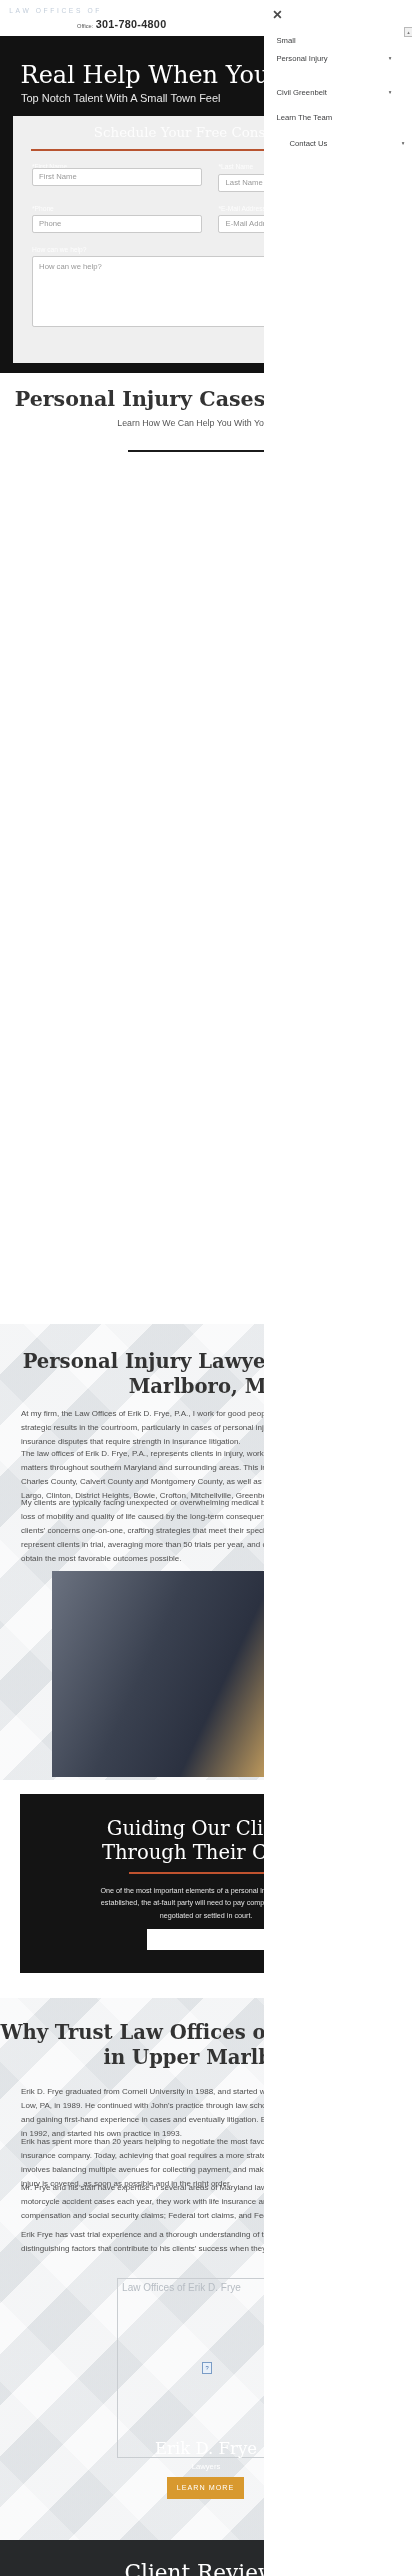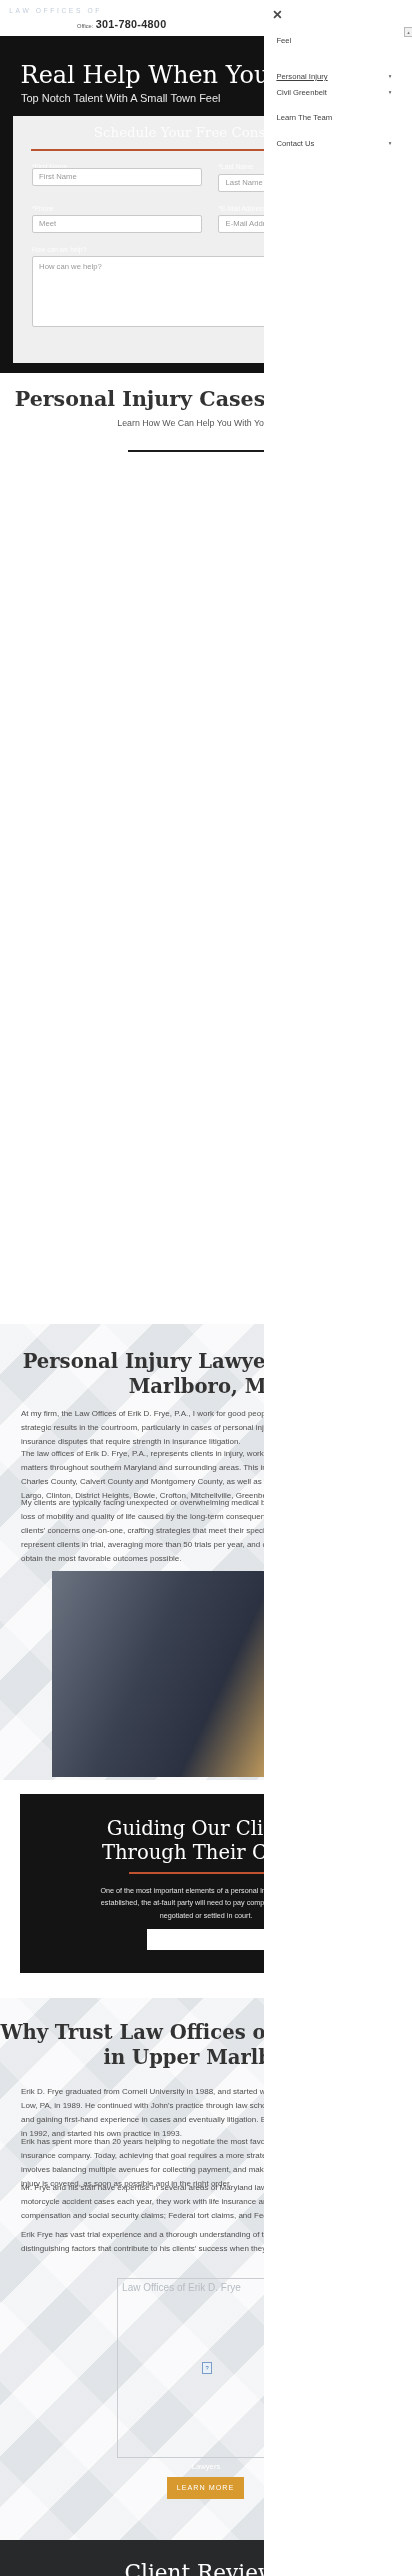--- a/index.html
+++ b/index.html
@@ -83,21 +83,21 @@
     <div class="abs card">
       <div class="abs card-title serif center">Schedule Your Free Consultation</div>
       <div class="abs divider card-div"></div>
 
       <div class="abs flabel" style="left:18.5px;top:47px;">*First Name</div>
       <div class="abs finput" style="left:18.5px;top:52px;width:170px;height:17.5px;">First Name</div>
       <div class="abs flabel" style="left:205px;top:47px;">*Last Name</div>
       <div class="abs finput" style="left:205px;top:58px;width:170px;height:17.5px;">Last Name</div>
 
       <div class="abs flabel" style="left:18.5px;top:89px;">*Phone</div>
-      <div class="abs finput" style="left:18.5px;top:99px;width:170px;height:17.5px;">Meet</div>
+      <div class="abs finput" style="left:18.5px;top:99px;width:170px;height:17.5px;">Phone</div>
       <div class="abs flabel" style="left:205px;top:89px;">*E-Mail Address</div>
       <div class="abs finput" style="left:205px;top:99px;width:170px;height:17.5px;">E-Mail Address</div>
 
       <div class="abs flabel" style="left:18.5px;top:130px;">How can we help?</div>
       <div class="abs finput ta" style="left:18.5px;top:140px;width:357px;height:71px;">How can we help?</div>
     </div>
   </div>
 
   <div class="abs sec-title serif center" style="left:0;top:387px;width:412px;">Personal Injury Cases We Handle</div>
   <div class="abs sub center" style="left:0;top:418px;width:412px;">Learn How We Can Help You With Your Case</div>
@@ -145,47 +145,48 @@
     <div class="abs para pre" style="left:21px;top:183px;width:381px;">Mr. Frye and his staff have expertise in several areas of Maryland law. In addi
 motorcycle accident cases each year, they work with life insurance and disabi
 compensation and social security claims; Federal tort claims, and Federal app</div>
     <div class="abs para pre" style="left:21px;top:230px;width:381px;">Erik Frye has vast trial experience and a thorough understanding of the insura
 distinguishing factors that contribute to his clients' success when they need i</div>
 
     <div class="abs ghost-card" style="left:117px;top:280px;width:177px;height:178px;">
       <div class="abs alt-text" style="left:4.1px;top:3.1px;">Law Offices of Erik D. Frye</div>
       <div class="abs broken" style="left:84px;top:83px;">?</div>
     </div>
+    <div class="abs serif wt center" style="left:0;top:441px;width:412px;font-size:16.5px;">Erik D. Frye</div>
     <div class="abs wt center" style="left:0;top:464px;width:412px;font-size:7.7px;">Lawyers</div>
     <div class="abs gold-btn" style="left:167px;top:479px;width:77px;height:21.6px;">LEARN MORE</div>
   </div>
 
   <div class="abs darker" style="left:0;top:2540px;width:412px;height:404px;">
     <div class="abs serif wt center" style="left:0;top:19.6px;width:412px;font-size:21.6px;">Client Reviews</div>
 
   </div>
 
   <div class="abs overlay">
     <div class="abs close-x">✕</div>
 
     <div class="abs menu-item" style="top:36px;">
-      <span>Feel</span>
+      <span>Small</span>
     </div>
-    <div class="abs menu-item" style="top:72px;text-decoration:underline;">
+    <div class="abs menu-item" style="top:54px;">
       <span>Personal Injury</span>
       <span class="chev">▾</span>
     </div>
     <div class="abs menu-item" style="top:88px;">
       <span>Civil Greenbelt</span>
       <span class="chev">▾</span>
     </div>
     <div class="abs menu-item" style="top:113px;">
       <span>Learn The Team</span>
     </div>
-    <div class="abs menu-item" style="top:139px;">
+    <div class="abs menu-item" style="top:139px;margin-left:13px;">
       <span>Contact Us</span>
       <span class="chev">▾</span>
     </div>
   </div>
 
   <div class="abs scrollbtn" style="left:404px;top:27px;">▲</div>
 
 </div>
 
 

